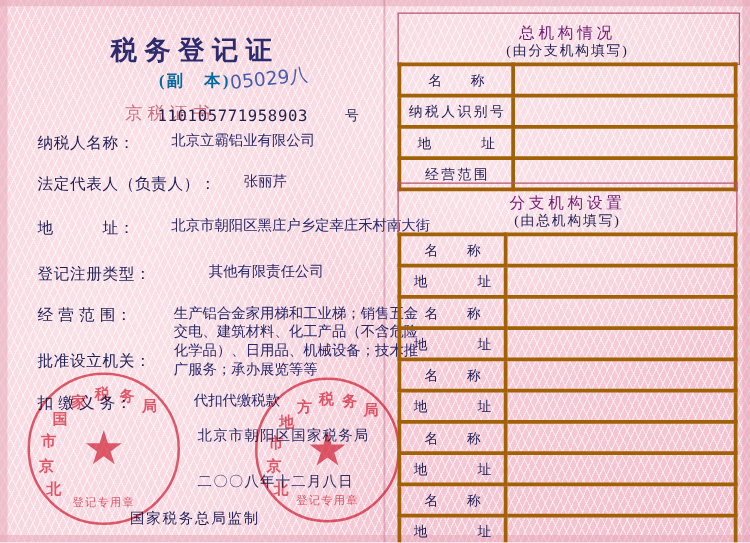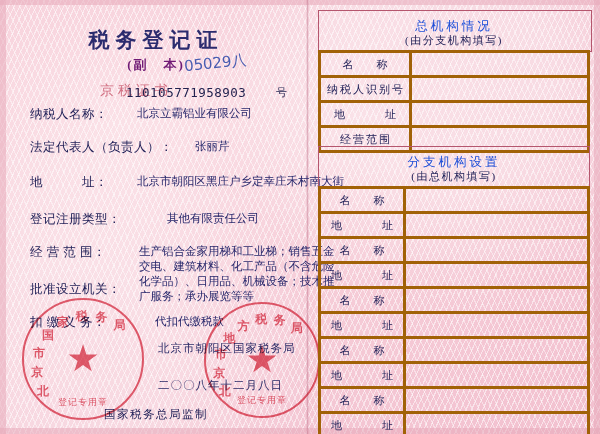--- a/index.html
+++ b/index.html
@@ -71,21 +71,21 @@
     font-family: "DejaVu Serif", "Liberation Serif", serif;
   }
   .doc-subtitle {
     position: absolute;
     left: 0; top: 50px;
     width: 296px;
     text-align: center;
     font-size: 13px;
     font-weight: bold;
     letter-spacing: 2px;
-    color: #701a75;
+    color: #0369a1;
   }
   .handwrite-num {
     position: absolute;
     left: 176px; top: 48px;
     font-size: 15px;
     color: #2a46a8;
     font-family: "DejaVu Sans", sans-serif;
     transform: rotate(-6deg);
     opacity: .85;
   }
@@ -215,21 +215,21 @@
   .right-page {
     position: absolute;
     left: 318px; top: 10px;
     width: 272px; height: 414px;
   }
   .rp-title {
     position: absolute;
     width: 272px;
     text-align: center;
     font-size: 12.5px;
-    color: #1d4ed8;
+    color: #701a75;
     letter-spacing: 3px;
   }
   .rp-sub {
     position: absolute;
     width: 272px;
     text-align: center;
     font-size: 11px;
     color: #1d1d55;
     letter-spacing: 1.5px;
   }

